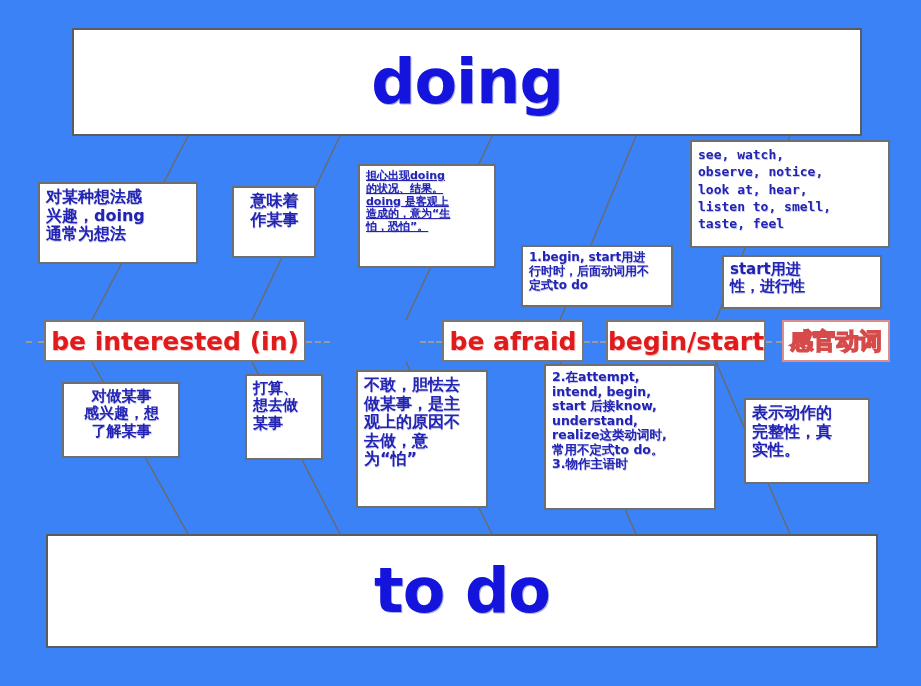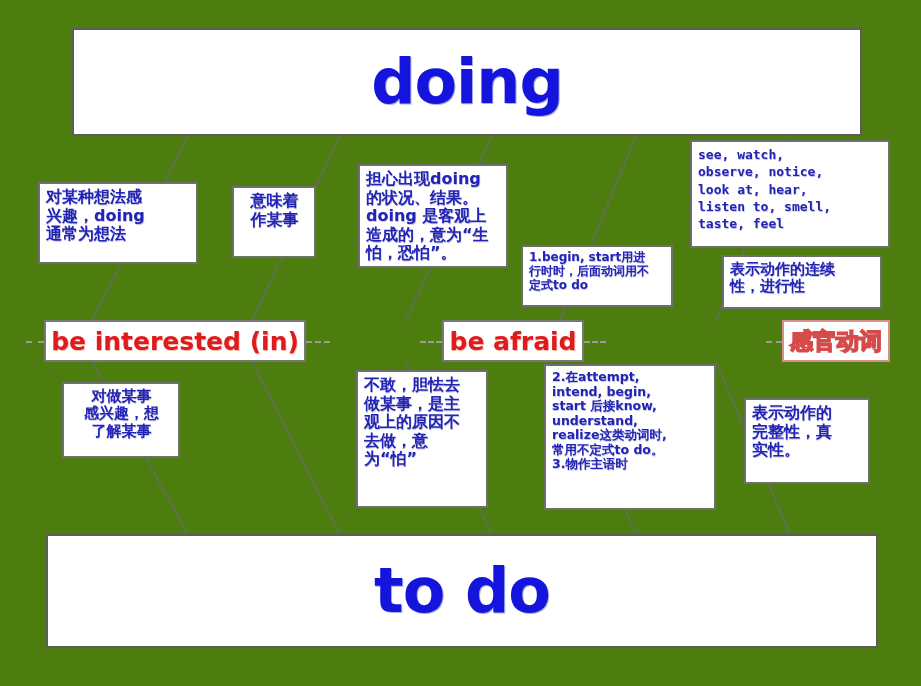--- a/index.html
+++ b/index.html
@@ -4,21 +4,21 @@
 <style>
   html,body{margin:0;padding:0;background:#ffffff;}
   body{
     font-family:"Liberation Sans","DejaVu Sans",sans-serif;
     -webkit-font-smoothing:none;
   }
   #canvas{
     position:relative;
     width:921px;
     height:686px;
-    background:#4d7c0f;
+    background:#3b82f6;
     overflow:hidden;
   }
   #lines{
     position:absolute;
     left:0;top:0;
     width:921px;height:686px;
     pointer-events:none;
   }
   
   .box{
@@ -122,68 +122,74 @@
     <span class="banner-txt">doing</span>
   </div>
 
   <div class="box note" style="left:38px; top:182px; width:160px; height:82px; font-size:16px;">对某种想法感
 兴趣，doing
 通常为想法</div>
 
   <div class="box note center" style="left:232px; top:186px; width:84px; height:72px; font-size:16px;">意味着
 作某事</div>
 
-  <div class="box note" style="left:358px; top:164px; width:150px; height:104px; font-size:16px;">担心出现doing
+  <div class="box note" style="left:358px; top:164px; width:138px; height:104px; font-size:11px;text-decoration:underline;">担心出现doing
 的状况、结果。
 doing 是客观上
 造成的，意为“生
 怕，恐怕”。</div>
 
 
   <div class="box note" style="left:521px; top:245px; width:152px; height:62px; font-size:12px;">1.begin, start用进
 行时时，后面动词用不
 定式to do</div>
 
   <div class="box note mono" style="left:690px; top:140px; width:200px; height:108px; font-size:13px; line-height:1.33;">see, watch,
 observe, notice,
 look at, hear,
 listen to, smell,
 taste, feel</div>
 
-  <div class="box note" style="left:722px; top:255px; width:160px; height:54px; font-size:15px;">表示动作的连续
+  <div class="box note" style="left:722px; top:255px; width:160px; height:54px; font-size:15px;">start用进
 性，进行性</div>
 
   <div class="dash" style="left:26px; top:341px; width:18px;"></div>
 
   <div class="box term" style="left:44px; top:320px; width:262px; height:42px;">
     <span class="term-txt">be interested (in)</span>
   </div>
 
   <div class="dash" style="left:306px; top:341px; width:24px;"></div>
 
 
   <div class="dash" style="left:420px; top:341px; width:22px;"></div>
 
   <div class="box term" style="left:442px; top:320px; width:142px; height:42px;">
     <span class="term-txt">be afraid</span>
   </div>
 
   <div class="dash" style="left:584px; top:341px; width:22px;"></div>
 
+  <div class="box term" style="left:606px; top:320px; width:160px; height:42px;">
+    <span class="term-txt">begin/start</span>
+  </div>
 
   <div class="dash" style="left:766px; top:341px; width:16px;"></div>
 
   <div class="box term outline" style="left:782px; top:320px; width:108px; height:42px;">
     <span class="term-txt">感官动词</span>
   </div>
 
   <div class="box note center" style="left:62px; top:382px; width:118px; height:76px; font-size:15px;">对做某事
 感兴趣，想
 了解某事</div>
 
+  <div class="box note" style="left:245px; top:374px; width:78px; height:86px; font-size:15px;">打算、
+想去做
+某事</div>
 
   <div class="box note" style="left:356px; top:370px; width:132px; height:138px; font-size:16px;">不敢，胆怯去
 做某事，是主
 观上的原因不
 去做，意
 为“怕”</div>
 
   <div class="box note" style="left:520px; top:364px; width:172px; height:146px; font-size:12.5px;margin-left:24px;">2.在attempt,
 intend, begin,
 start 后接know,

